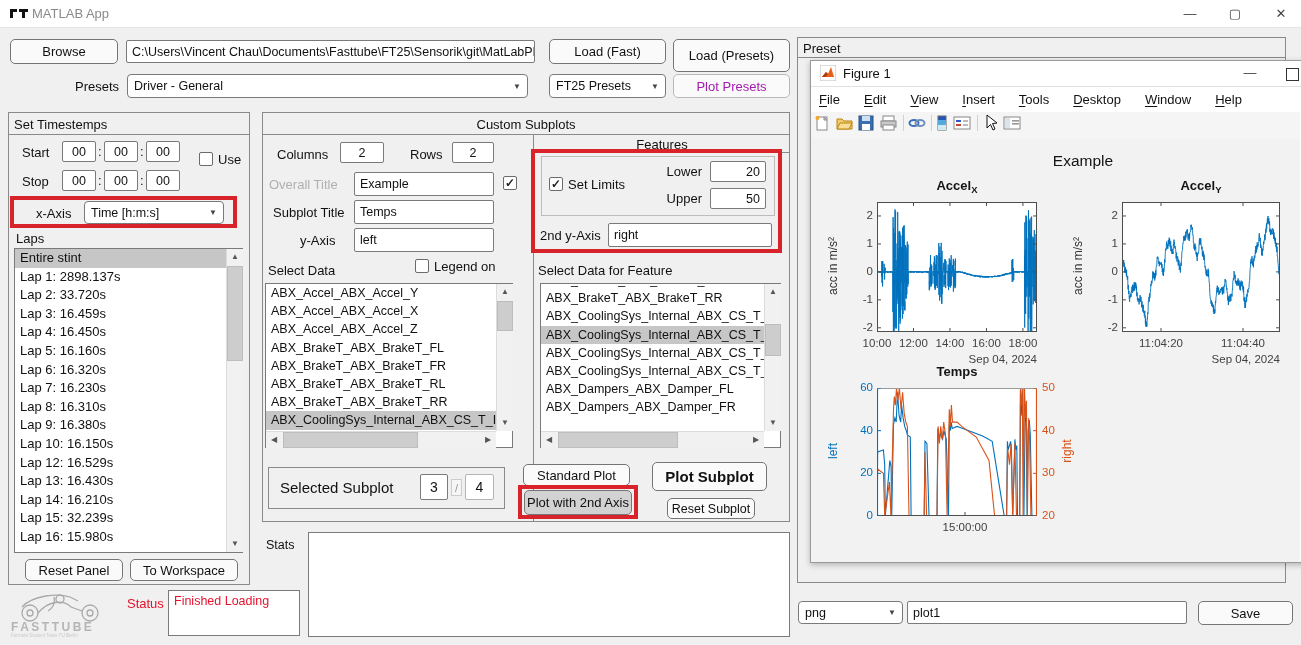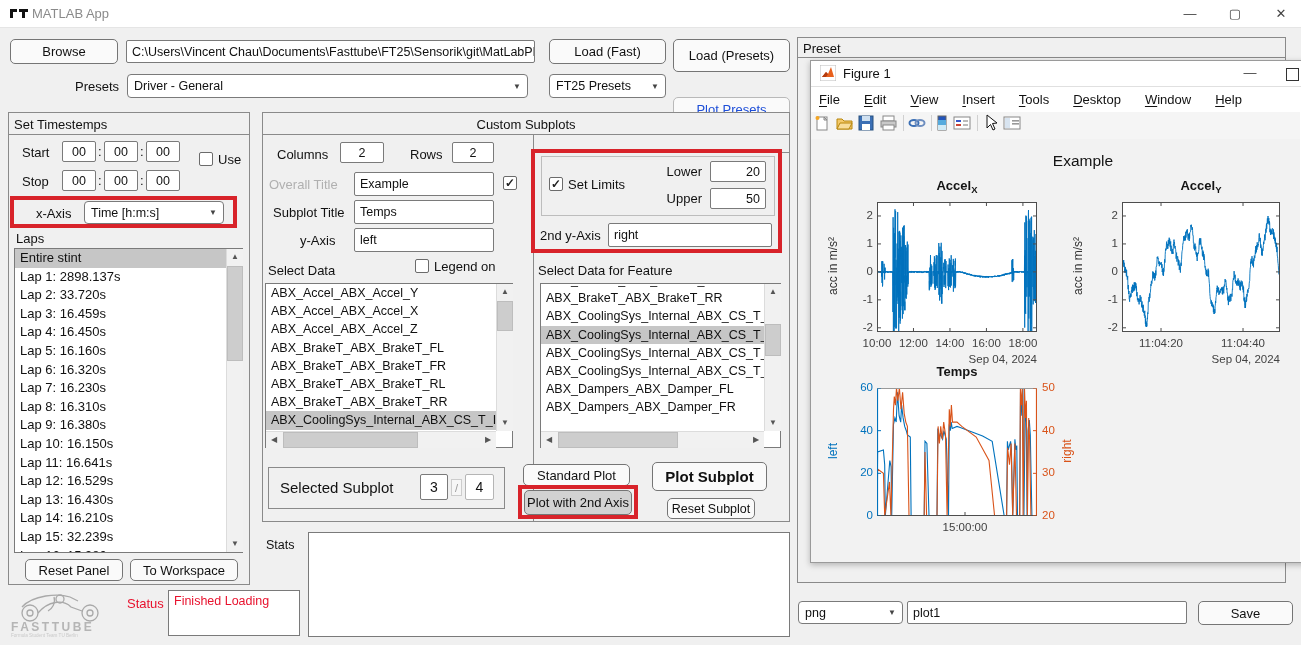--- a/index.html
+++ b/index.html
@@ -6,21 +6,21 @@
   #root{position:relative;width:1301px;height:645px;background:#f0f0f0;overflow:hidden;
         font-family:"Liberation Sans",sans-serif;font-size:13px;color:#111;}
   .abs{position:absolute;}
   
   .titlebar{left:0;top:0;width:1301px;height:27px;background:#fff;border-bottom:1px solid #e5e5e5;}
   .apptitle{left:32px;top:6px;color:#8a8a8a;font-size:13px;}
   .wbtn{top:0;width:44px;height:27px;text-align:center;line-height:27px;color:#444;font-size:13px;}
   
   .btn{background:#fafafa;border:1px solid #757575;border-radius:5px;text-align:center;
        font-size:13px;color:#111;display:flex;align-items:center;justify-content:center;box-sizing:border-box;}
-  .btn.disabled{color:#1d4ed8;border-color:#b9b9b9;margin-top:23px;}
+  .btn.disabled{color:#a21caf;border-color:#b9b9b9;}
   .btn.pressed{background:#d2d2d2;}
   .input{background:#fff;border:1px solid #7a7a7a;border-radius:2px;box-sizing:border-box;
          padding:2px 5px;font-size:12.5px;display:flex;align-items:center;white-space:nowrap;overflow:hidden;}
   .dd{background:#fff;border:1px solid #7a7a7a;border-radius:4px;box-sizing:border-box;
       padding:2px 6px;font-size:12.5px;display:flex;align-items:center;}
   .dd .arr{margin-left:auto;font-size:8px;color:#444;}
   .panel{border:1px solid #8a8a8a;box-sizing:border-box;background:#f0f0f0;}
   .ptitle{font-size:13px;color:#111;}
   .pline{background:#8a8a8a;height:1px;}
   .lbl{font-size:13px;color:#111;white-space:nowrap;}
@@ -117,21 +117,20 @@
       <div class="li">Lap 1: 2898.137s</div>
       <div class="li">Lap 2: 33.720s</div>
       <div class="li">Lap 3: 16.459s</div>
       <div class="li">Lap 4: 16.450s</div>
       <div class="li">Lap 5: 16.160s</div>
       <div class="li">Lap 6: 16.320s</div>
       <div class="li">Lap 7: 16.230s</div>
       <div class="li">Lap 8: 16.310s</div>
       <div class="li">Lap 9: 16.380s</div>
       <div class="li">Lap 10: 16.150s</div>
-      <div class="li">Lap 11: 16.641s</div>
       <div class="li">Lap 12: 16.529s</div>
       <div class="li">Lap 13: 16.430s</div>
       <div class="li">Lap 14: 16.210s</div>
       <div class="li">Lap 15: 32.239s</div>
       <div class="li">Lap 16: 15.980s</div>
     </div>
   <div class="sbv" style="left:226px;top:249px;height:303px">
     <div class="sb-arr" style="top:0">▲</div>
     <div class="sb-arr" style="bottom:0">▼</div>
     <div class="thumb" style="left:0;top:17px;width:16px;height:95px"></div>
@@ -195,20 +194,21 @@
     <div class="sb-arr" style="top:0">▲</div>
     <div class="sb-arr" style="bottom:0">▼</div>
     <div class="thumb" style="left:0;top:17px;width:16px;height:30px"></div>
   </div>
   <div class="sbh" style="left:266px;top:431px;width:230px">
     <div class="sb-arr" style="left:0">◀</div>
     <div class="sb-arr" style="right:0">▶</div>
     <div class="thumb" style="left:17px;top:0;width:135px;height:16px"></div>
   </div>
 
+  <div class="abs ptitle" style="left:534px;top:137px;width:256px;text-align:center">Features</div>
   <div class="abs pline" style="left:534px;top:152px;width:255px"></div>
   <div class="abs" style="left:541px;top:156px;width:232px;height:58px;border:1px solid #bdbdbd"></div>
   <div class="abs cb checked" style="left:549px;top:177px"></div>
   <div class="abs lbl" style="left:568px;top:177px">Set Limits</div>
   <div class="abs lbl" style="left:658px;top:164px;width:44px;text-align:right">Lower</div>
   <div class="abs input" style="left:710px;top:161px;width:56px;height:21px;justify-content:flex-end">20</div>
   <div class="abs lbl" style="left:658px;top:191px;width:44px;text-align:right">Upper</div>
   <div class="abs input" style="left:710px;top:188px;width:56px;height:21px;justify-content:flex-end">50</div>
   <div class="abs lbl" style="left:540px;top:228px">2nd y-Axis</div>
   <div class="abs input" style="left:608px;top:223px;width:164px;height:24px">right</div>

